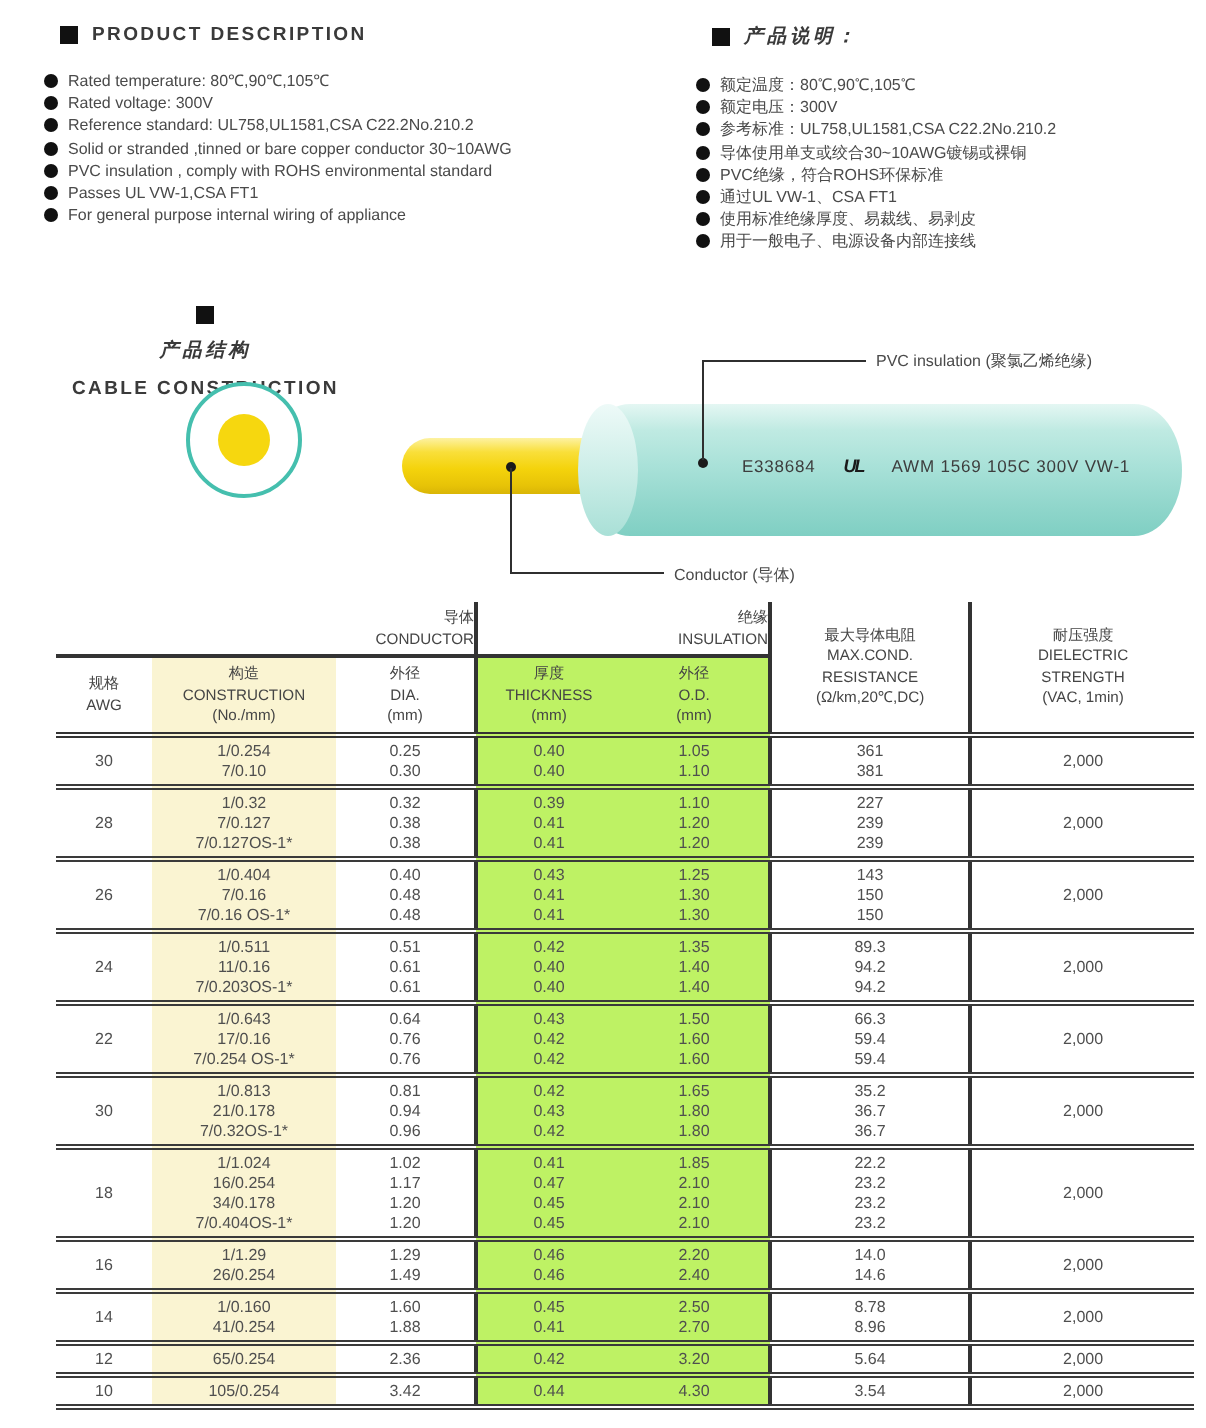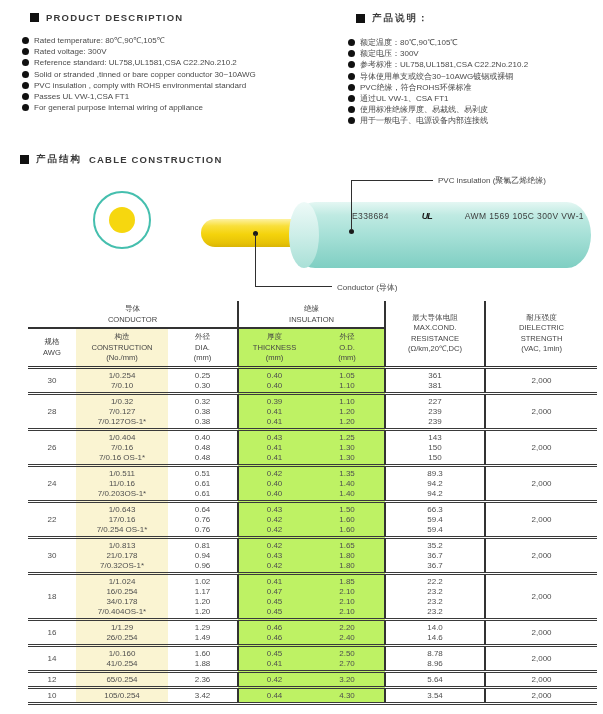--- a/index.html
+++ b/index.html
@@ -2,57 +2,57 @@
 <html><head>
 <meta charset="utf-8">
 <style>
   * { margin:0; padding:0; box-sizing:border-box; }
   body { background:#fff; font-family:"Liberation Sans", sans-serif; }
   .page { position:relative; width:603px; height:714px; background:#fff; overflow:hidden; color:#4d4d4d; }
 
   
   .sec-head { display:flex; align-items:center; gap:7px; font-size:9.5px; font-weight:bold; color:#3a3a3a; letter-spacing:1.2px; }
   .sq { display:inline-block; width:9px; height:9px; background:#111; }
-  .sec-head .cn { letter-spacing:2px; }
+  .sec-head .cn { letter-spacing:2px;font-style:italic; }
 
   
   .desc-col { position:absolute; top:12px; }
   .desc-left { left:22px; width:322px; }
   .desc-right { left:348px; width:258px; overflow:hidden; }
   .desc-col .sec-head { margin-left:8px; margin-bottom:12px; }
   .desc-list { list-style:none; }
   .desc-list li { display:flex; align-items:flex-start; gap:5px; font-size:8px; line-height:11.2px; color:#4a4a4a; white-space:nowrap; overflow:hidden; }
   .dot { flex:0 0 auto; width:7px; height:7px; border-radius:50%; background:#111; margin-top:2px; }
 
   
   .construction { position:absolute; left:0; top:0; width:603px; height:714px; pointer-events:none; }
-  .cons-head { position:absolute; left:20px; top:153px; }
+  .cons-head { position:absolute; left:36px; top:153px;flex-direction:column; }
   .cross-section { position:absolute; left:93px; top:191px; width:58px; height:58px; border-radius:50%; border:2.5px solid #45bfae; background:#fff; }
   .cross-core { position:absolute; left:50%; top:50%; width:26px; height:26px; margin:-13px 0 0 -13px; border-radius:50%; background:#f6d70f; }
   .rod { position:absolute; left:201px; top:219px; width:112px; height:28px; border-radius:14px/50%;
          background:linear-gradient(180deg,#fdf2a2 0%,#f9df3a 25%,#f4d30c 55%,#e7c307 85%,#d9b506 100%); }
   .cable { position:absolute; left:291px; top:202px; width:300px; height:66px; border-radius:24px/50%;
            background:linear-gradient(180deg,#e4f7f3 0%,#bfeae2 20%,#a8e1d8 48%,#90d6cb 78%,#7fcfc3 100%); }
   .cable-face { position:absolute; left:-2px; top:0; width:30px; height:66px; border-radius:50%;
                 background:linear-gradient(180deg,#eefaf8 0%,#cdeee8 50%,#a9e0d7 100%); }
-  .cable-print { position:absolute; left:352px; top:211px; width:232px; display:flex; align-items:center; justify-content:space-between; gap:14px;
+  .cable-print { position:absolute; left:352px; top:228px; width:232px; display:flex; align-items:center; justify-content:center; gap:14px;
                  font-size:8.5px; letter-spacing:0.4px; color:#3d3d3d; }
   .ul-mark { font-weight:800; font-style:italic; font-size:9px; color:#1a1a1a; letter-spacing:-1px; }
   .callout-line { position:absolute; background:#2f2f2f; }
   .callout-dot { position:absolute; width:5px; height:5px; border-radius:50%; background:#1a1a1a; }
   .callout-text { position:absolute; font-size:8px; color:#4a4a4a; white-space:nowrap; }
 
   
   .spec-wrap { position:absolute; left:28px; top:301px; width:569px; }
   table { border-collapse:collapse; table-layout:fixed; width:569px; }
   col.w-awg{width:48px} col.w-cons{width:92px} col.w-dia{width:70px}
   col.w-th{width:72px} col.w-od{width:75px} col.w-res{width:100px} col.w-die{width:112px}
   th, td { font-weight:normal; text-align:center; vertical-align:middle; color:#4f4f4f; }
   thead th { font-size:7.6px; line-height:10.5px; padding:3px 0 2px; color:#454545; }
-  .th-group { border-bottom:2px solid #333; }
+  .th-group { border-bottom:2px solid #333;text-align:right; }
   .hb { border-bottom:3px double #333; }
   .vline { border-right:2px solid #333; }
   tbody td { font-size:8px; line-height:10px; padding:2px 0 1px; border-bottom:3px double #3a3a3a; }
   .band-yellow { background:#faf4d2; }
   .band-blue { background:#bef264; }
   tbody td div { white-space:nowrap; }
 </style>
 </head>
 <body>
 

